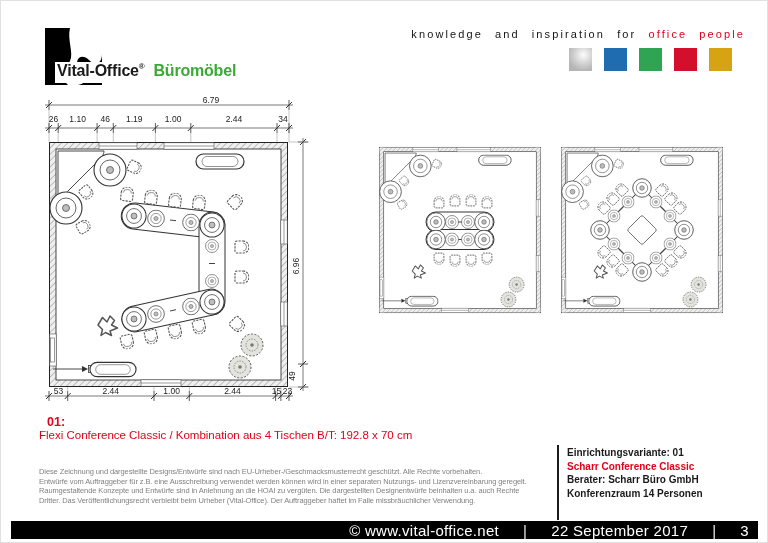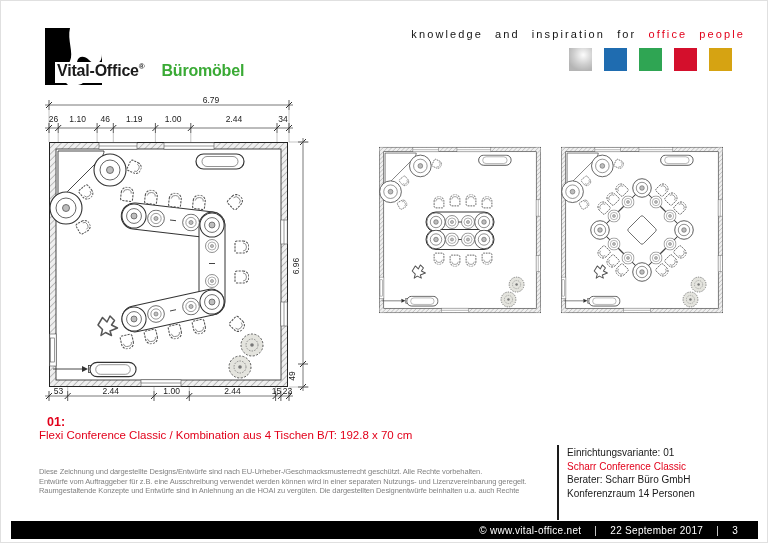--- a/index.html
+++ b/index.html
@@ -9,21 +9,21 @@
     border:1px solid #e0e0e0;box-sizing:border-box;
   }
   .abs{position:absolute}
 
   
   .logobox{left:44px;top:27px;width:57px;height:57px;background:#000}
   .logobox svg{display:block;width:57px;height:57px}
   .logostrip{left:54px;top:61px;height:21px;background:#fff;display:flex;align-items:flex-start;
     padding:0 5px 0 2px;font-weight:bold;font-size:16px;white-space:nowrap;letter-spacing:-0.2px}
   .logostrip .reg{font-size:8px;vertical-align:super;margin:0 1px 0 0}
-  .logostrip .green{color:#3aaa35;margin-left:16px}
+  .logostrip .green{color:#3aaa35;margin-left:8px}
   .tagline{right:22px;top:27px;font-weight:normal;font-size:11px;letter-spacing:2.1px;
     word-spacing:7px;white-space:nowrap;color:#141414}
   .tagline .red{color:#e2001a}
   .sqrow{right:35px;top:47px;display:flex;gap:12px}
   .sq{width:23px;height:23px;position:relative}
   .sq-silver::after{content:"";position:absolute;inset:0;
     background:radial-gradient(circle at 62% 30%,rgba(255,255,255,.97) 0%,rgba(255,255,255,.35) 45%,rgba(255,255,255,0) 75%)}
 
   
   .drawing{position:absolute}
@@ -34,27 +34,27 @@
   .ext{stroke:#888;stroke-width:.5;fill:none}
   .arm{fill:#fff;stroke:#333;stroke-width:1}
   .joint{stroke:#444;stroke-width:1}
 
   
   .capnum{left:46px;top:414px;color:#e2001a;font-weight:bold;font-size:12.5px}
   .capdesc{left:38px;top:428px;color:#e2001a;font-weight:normal;font-size:11.5px;white-space:nowrap}
   .disclaimer{left:38px;top:466px;color:#828282;font-size:7.5px;line-height:9.7px;letter-spacing:-0.1px}
   .disclaimer div{white-space:nowrap}
   .infopanel{left:556px;top:444px;height:74px;border-left:2px solid #1a1a1a;
-    padding:1px 0 0 8px;font-size:10px;font-weight:normal;line-height:13.5px;white-space:nowrap}
+    padding:1px 0 0 8px;font-size:10px;font-weight:bold;line-height:13.5px;white-space:nowrap}
   .infopanel .red{color:#e2001a}
 
   
   .footer{left:10px;top:520px;width:747px;height:18px;background:#000;color:#fff;
-    display:flex;justify-content:flex-end;align-items:center;gap:13px;
-    font-size:10px;padding-right:20px;box-sizing:border-box;letter-spacing:.3px}
+    display:flex;justify-content:flex-end;align-items:center;gap:24px;
+    font-size:15px;padding-right:9px;box-sizing:border-box;letter-spacing:.3px}
   .footer .sep{opacity:.9}
 </style>
 </head>
 <body>
 
 <svg width="0" height="0" style="position:absolute" aria-hidden="true">
   <defs>
     <pattern id="hatch" width="4.5" height="4.5" patternUnits="userSpaceOnUse" patternTransform="rotate(45)">
       <rect width="4.5" height="4.5" fill="#efefef"></rect>
       <line x1="0" y1="0" x2="0" y2="4.5" stroke="#9a9a9a" stroke-width="1.2"></line>
@@ -375,20 +375,21 @@
   </g>
 </svg>
 
 <div class="abs capnum">01:</div>
 <div class="abs capdesc">Flexi Conference Classic / Kombination aus 4 Tischen B/T: 192.8 x 70 cm</div>
 
 <div class="abs disclaimer">
   <div>Diese Zeichnung und dargestellte Designs/Entwürfe sind nach EU-Urheber-/Geschmacksmusterrecht geschützt. Alle Rechte vorbehalten.</div>
   <div>Entwürfe vom Auftraggeber für z.B. eine Ausschreibung verwendet werden können wird in einer separaten Nutzungs- und Lizenzvereinbarung geregelt.</div>
   <div>Raumgestaltende Konzepte und Entwürfe sind in Anlehnung an die HOAI zu vergüten. Die dargestellten Designentwürfe beinhalten u.a. auch Rechte</div>
+  <div>Dritter. Das Veröffentlichungsrecht verbleibt beim Urheber (Vital-Office). Der Auftraggeber haftet im Falle missbräuchlicher Verwendung.</div>
 </div>
 
 <div class="abs infopanel">
   <div>Einrichtungsvariante: 01</div>
   <div class="red">Scharr Conference Classic</div>
   <div>Berater: Scharr Büro GmbH</div>
   <div>Konferenzraum 14 Personen</div>
 </div>
 
 <div class="abs footer">

